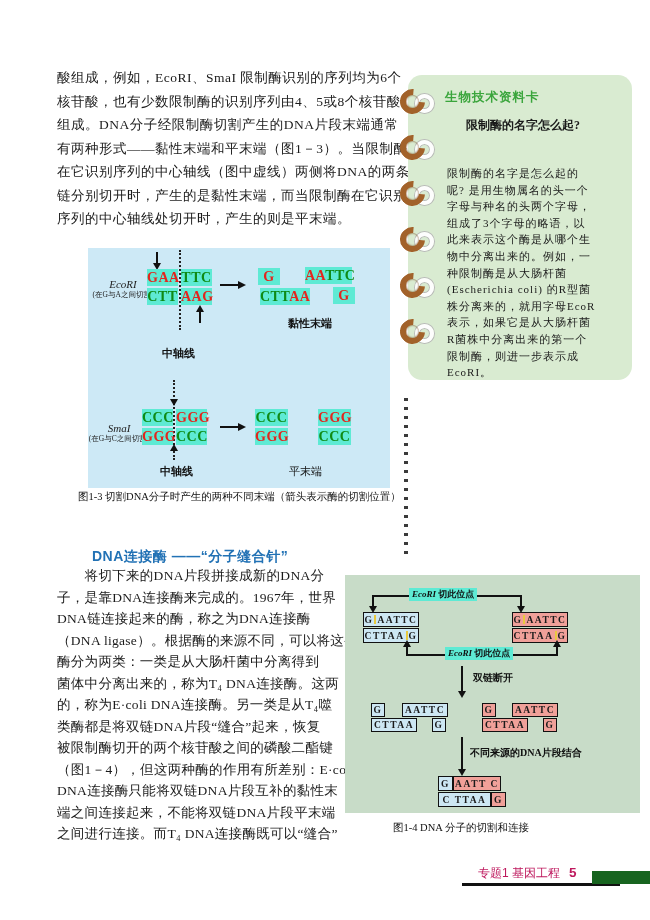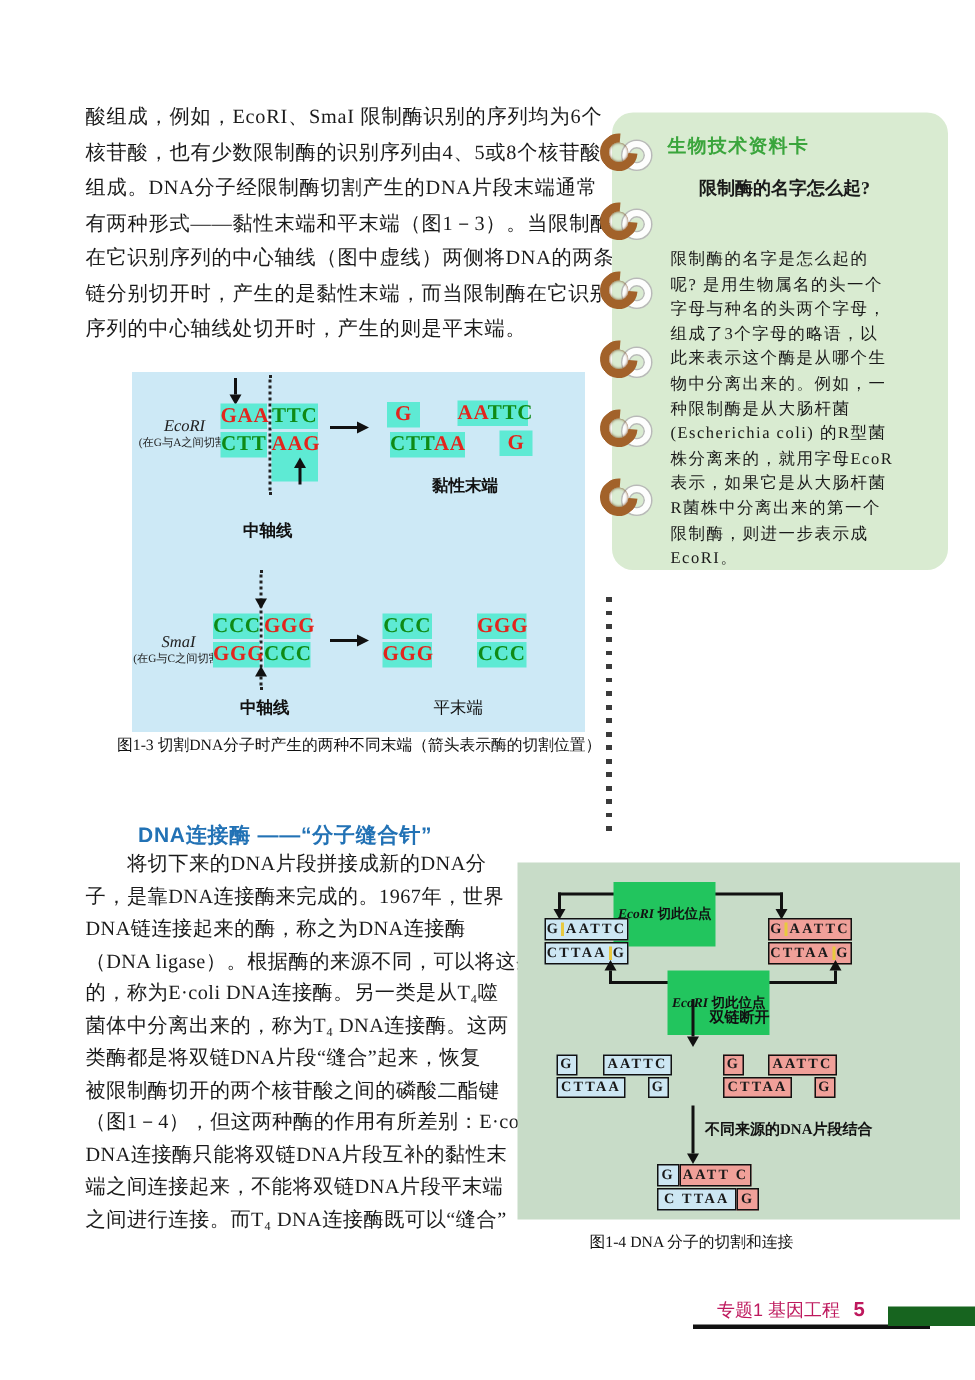--- a/index.html
+++ b/index.html
@@ -37,22 +37,22 @@
   .ring{position:absolute;width:40px;height:30px;}
   .ring .white{position:absolute;left:15px;top:5px;width:11px;height:11px;border-radius:50%;
                border:4px solid #fdfdfd;box-shadow:0 0 0 1px #b9b9b9, inset 0 0 0 1px #b9b9b9;}
   .ring .brown{position:absolute;left:0;top:0;width:13px;height:13px;border-radius:50%;
                border:6px solid #a2622a;border-right-color:transparent;transform:rotate(-40deg);
                box-shadow:inset 0 0 2px #6b3c12;}
   .divider-dots{position:absolute;left:404px;top:398px;width:4px;height:160px;
                 background:repeating-linear-gradient(to bottom,#3a3a3a 0 3px,transparent 3px 9px);}
   
   .fig14{position:absolute;left:345px;top:575px;width:295px;height:238px;background:#c8dcc8;}
-  .ylabel{position:absolute;background:#22c55e;font-size:9px;font-weight:bold;color:#111;
-          padding:16px 3px;white-space:nowrap;line-height:11px;}
+  .ylabel{position:absolute;background:#5eead4;font-size:9px;font-weight:bold;color:#111;
+          padding:1px 3px;white-space:nowrap;line-height:11px;}
   .ylabel .it{font-style:italic;}
   .f14box{position:absolute;border:1.5px solid #111;box-sizing:border-box;text-align:center;font-weight:bold;
           font-size:9.5px;font-family:"Liberation Serif","DejaVu Serif",serif;letter-spacing:1.5px;
           display:flex;align-items:center;justify-content:center;white-space:pre;}
   .bluebg{background:#cde7f3;} .pinkbg{background:#f0a099;}
   .cutmark{width:2px;height:9px;background:#e8c93e;margin:0 1px;}
   .steplabel{position:absolute;font-size:10px;font-weight:bold;color:#111;white-space:nowrap;}
   
   .footer-text{position:absolute;left:478px;top:865px;font-size:12px;color:#be185d;white-space:nowrap;
                font-family:"Liberation Sans","DejaVu Sans",sans-serif;text-align:center;}
@@ -81,21 +81,21 @@
     <div class="enz-label" style="left:2px;top:30px;width:66px;">
       <div class="enz-name">EcoRI</div>
       <div class="enz-note">(在G与A之间切割)</div>
     </div>
     <div class="vline" style="left:68px;top:4px;height:11px;"></div>
     <div class="tri-down" style="left:65px;top:15px;"></div>
     <div class="dotline" style="left:91px;top:2px;height:80px;"></div>
     <div class="seqbox r" style="left:59px;top:21px;width:31px;height:17px;line-height:17px;">GAA</div>
     <div class="seqbox g" style="left:93px;top:21px;width:31px;height:17px;line-height:17px;">TTC</div>
     <div class="seqbox g" style="left:59px;top:40px;width:31px;height:17px;line-height:17px;">CTT</div>
-    <div class="seqbox r" style="left:93px;top:40px;width:31px;height:33px;line-height:17px;">AAG</div>
+    <div class="seqbox r" style="left:93px;top:40px;width:31px;height:17px;line-height:17px;">AAG</div>
     <div class="vline" style="left:111px;top:64px;height:11px;"></div>
     <div class="tri-up" style="left:108px;top:57px;"></div>
     <div class="hline" style="left:132px;top:36px;width:18px;"></div>
     <div class="tri-right" style="left:150px;top:33px;"></div>
     <div class="seqbox r" style="left:170px;top:20px;width:22px;height:17px;line-height:17px;">G</div>
     <div class="seqbox" style="left:217px;top:19px;width:47px;height:17px;line-height:17px;"><span class="r">AA</span><span class="g">TTC</span></div>
     <div class="seqbox" style="left:172px;top:40px;width:50px;height:17px;line-height:17px;"><span class="g">CTT</span><span class="r">AA</span></div>
     <div class="seqbox r" style="left:245px;top:39px;width:22px;height:17px;line-height:17px;">G</div>
     <div class="small-label" style="left:200px;top:68px;font-weight:bold;">黏性末端</div>
     <div class="small-label" style="left:74px;top:98px;font-weight:bold;">中轴线</div>
@@ -169,22 +169,23 @@
 
   <div class="divider-dots"></div>
 
   <div class="sec-head">DNA连接酶 ——“分子缝合针”</div>
   <div class="para2">
 
   <div class="pline">　　将切下来的DNA片段拼接成新的DNA分</div>
       <div class="pline">子，是靠DNA连接酶来完成的。1967年，世界</div>
       <div class="pline">DNA链连接起来的酶，称之为DNA连接酶</div>
       <div class="pline">（DNA ligase）。根据酶的来源不同，可以将这些</div>
+      <div class="pline">酶分为两类：一类是从大肠杆菌中分离得到</div>
+      <div class="pline">菌体中分离出来的，称为T₄ DNA连接酶。这两</div>
       <div class="pline">的，称为E·coli DNA连接酶。另一类是从T₄噬</div>
-      <div class="pline">菌体中分离出来的，称为T₄ DNA连接酶。这两</div>
       <div class="pline">类酶都是将双链DNA片段“缝合”起来，恢复</div>
       <div class="pline">被限制酶切开的两个核苷酸之间的磷酸二酯键</div>
       <div class="pline">（图1－4），但这两种酶的作用有所差别：E·coli</div>
       <div class="pline">DNA连接酶只能将双链DNA片段互补的黏性末</div>
       <div class="pline">端之间连接起来，不能将双链DNA片段平末端</div>
       <div class="pline">之间进行连接。而T₄ DNA连接酶既可以“缝合”</div>
     </div>
 
   <div class="fig14">
 

